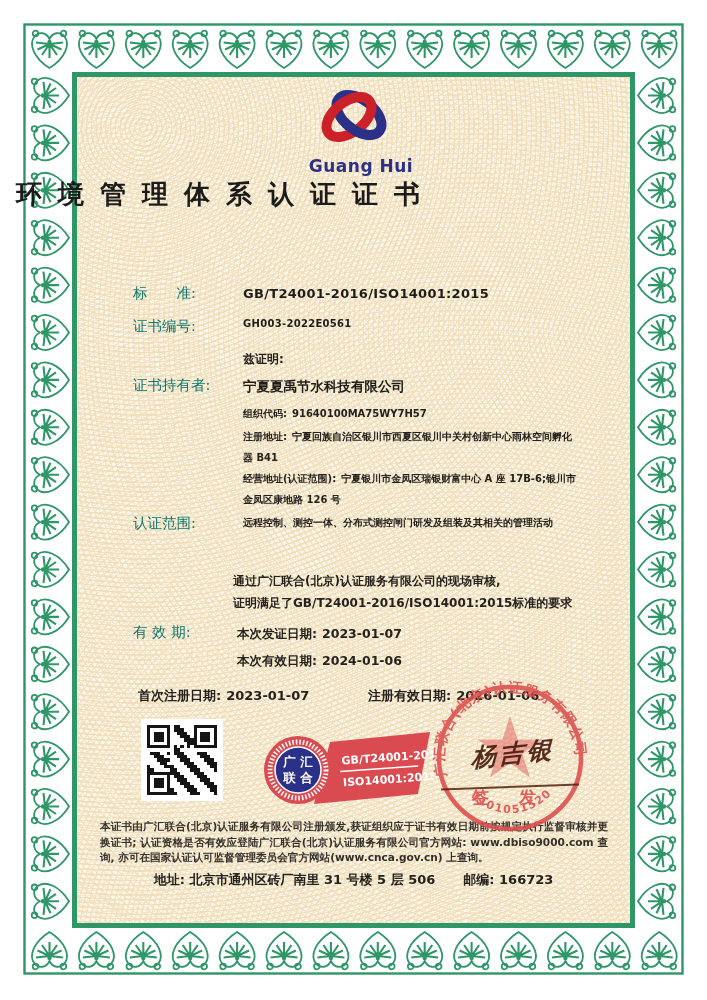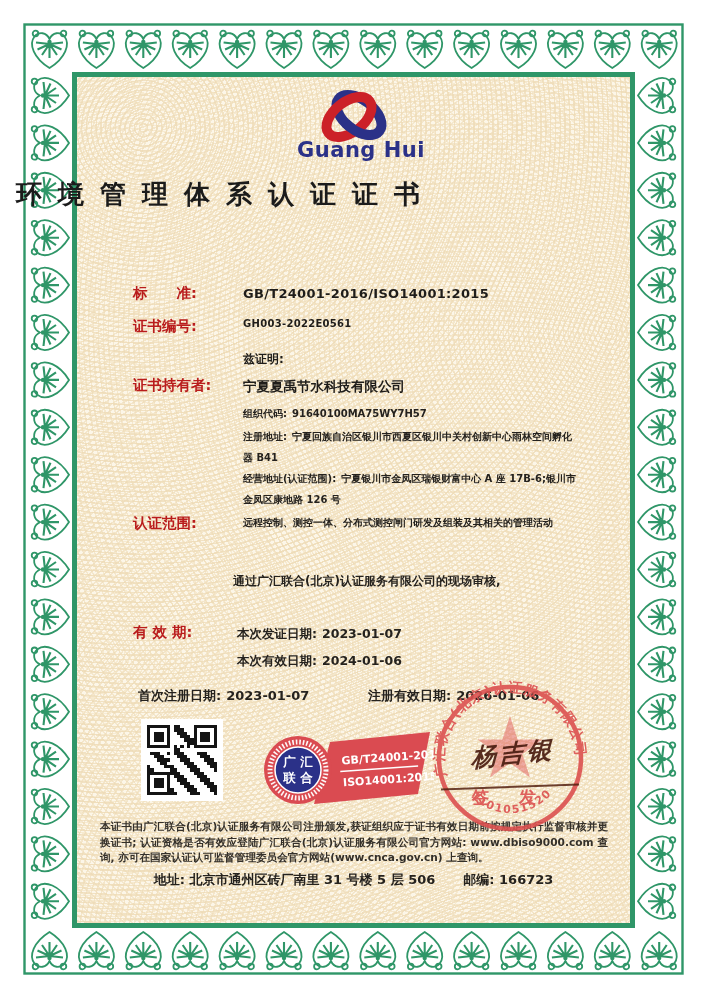--- a/index.html
+++ b/index.html
@@ -8,23 +8,23 @@
   .inner-bg{position:absolute;left:77px;top:77px;width:553px;height:846px;
     background-color:#fcf6e8;
     background-image:
       repeating-radial-gradient(circle at 12% 6%,  rgba(238,219,182,0) 0 3.4px, rgba(238,219,182,.75) 3.4px 4.8px),
       repeating-radial-gradient(circle at 96% 30%, rgba(238,219,182,0) 0 3.6px, rgba(238,219,182,.55) 3.6px 5px),
       repeating-radial-gradient(circle at 4% 68%,  rgba(242,224,188,0) 0 3.8px, rgba(242,224,188,.55) 3.8px 5.2px),
       repeating-radial-gradient(circle at 72% 108%,rgba(238,219,182,0) 0 3.5px, rgba(238,219,182,.6) 3.5px 4.9px);}
   .abs{position:absolute;}
   .border-svg{position:absolute;left:0;top:0;z-index:1;}
   .content{position:absolute;left:0;top:0;width:707px;height:1000px;z-index:2;}
-  .logo-text{left:0;right:0;top:138px;text-align:center;font-weight:bold;font-size:21px;color:#2b3188;letter-spacing:.5px;padding-left:15px;}
+  .logo-text{left:0;right:0;top:156px;text-align:center;font-weight:bold;font-size:17px;color:#2b3188;letter-spacing:.5px;padding-left:15px;}
   .title{left:0;right:0;top:177px;font-size:26px;font-weight:bold;color:#1b1b1b;letter-spacing:16px;padding-left:16px;}
-  .field-label{font-weight:bold;color:#b91c1c;font-size:14.5px;white-space:pre;}
+  .field-label{font-weight:normal;color:#0f766e;font-size:14.5px;white-space:pre;}
   .val{font-weight:bold;color:#1f1d1a;}
   .code{font-size:13px;letter-spacing:.3px;text-align:right;}
   .body-text{font-size:10px;font-weight:bold;color:#25221e;line-height:21px;}
   .lbl-inline{margin-right:5px;}
   .footer-para{font-size:10.6px;font-weight:bold;color:#34302a;line-height:15.5px;text-align:justify;}
   .addr-line{font-size:13px;font-weight:bold;color:#25221e;text-align:center;left:0;right:0;}
   .addr-line span{margin:0 14px;}
   .qr-box{left:141px;top:719px;width:82px;height:82px;background:#ffffff;padding:6px;box-sizing:border-box;z-index:2;}
   .signature{left:443px;top:737px;width:140px;text-align:center;z-index:5;
     font-size:25px;font-weight:bold;font-style:italic;color:#4a1c10;
@@ -150,20 +150,21 @@
     </div>
 
     <div class="abs body-text" style="left:243px;top:468px;width:338px;">
       <span class="lbl-inline">经营地址(认证范围):</span><span>宁夏银川市金凤区瑞银财富中心 A 座 17B-6;银川市金凤区康地路 126 号</span>
     </div>
 
     <div class="abs field-label" style="left:133px;top:514px;">认证范围:</div>
     <div class="abs body-text" style="left:233px;top:571px;font-size:12px;">通过广汇联合(北京)认证服务有限公司的现场审核,</div>
 
     <div class="abs body-text" style="left:243px;top:512px;width:345px;">远程控制、测控一体、分布式测控闸门研发及组装及其相关的管理活动</div>
+    <div class="abs body-text" style="left:233px;top:593px;font-size:12px;">证明满足了GB/T24001-2016/ISO14001:2015标准的要求</div>
 
     <div class="abs field-label" style="left:133px;top:623px;">有 效 期:</div>
     <div class="abs body-text" style="left:237px;top:623px;font-size:12.5px;">
       <span class="lbl-inline">本次发证日期:</span><span>2023-01-07</span>
     </div>
     <div class="abs body-text" style="left:237px;top:650px;font-size:12.5px;">
       <span class="lbl-inline">本次有效日期:</span><span>2024-01-06</span>
     </div>
 
     <div class="abs body-text" style="left:138px;top:685px;font-size:13px;">

